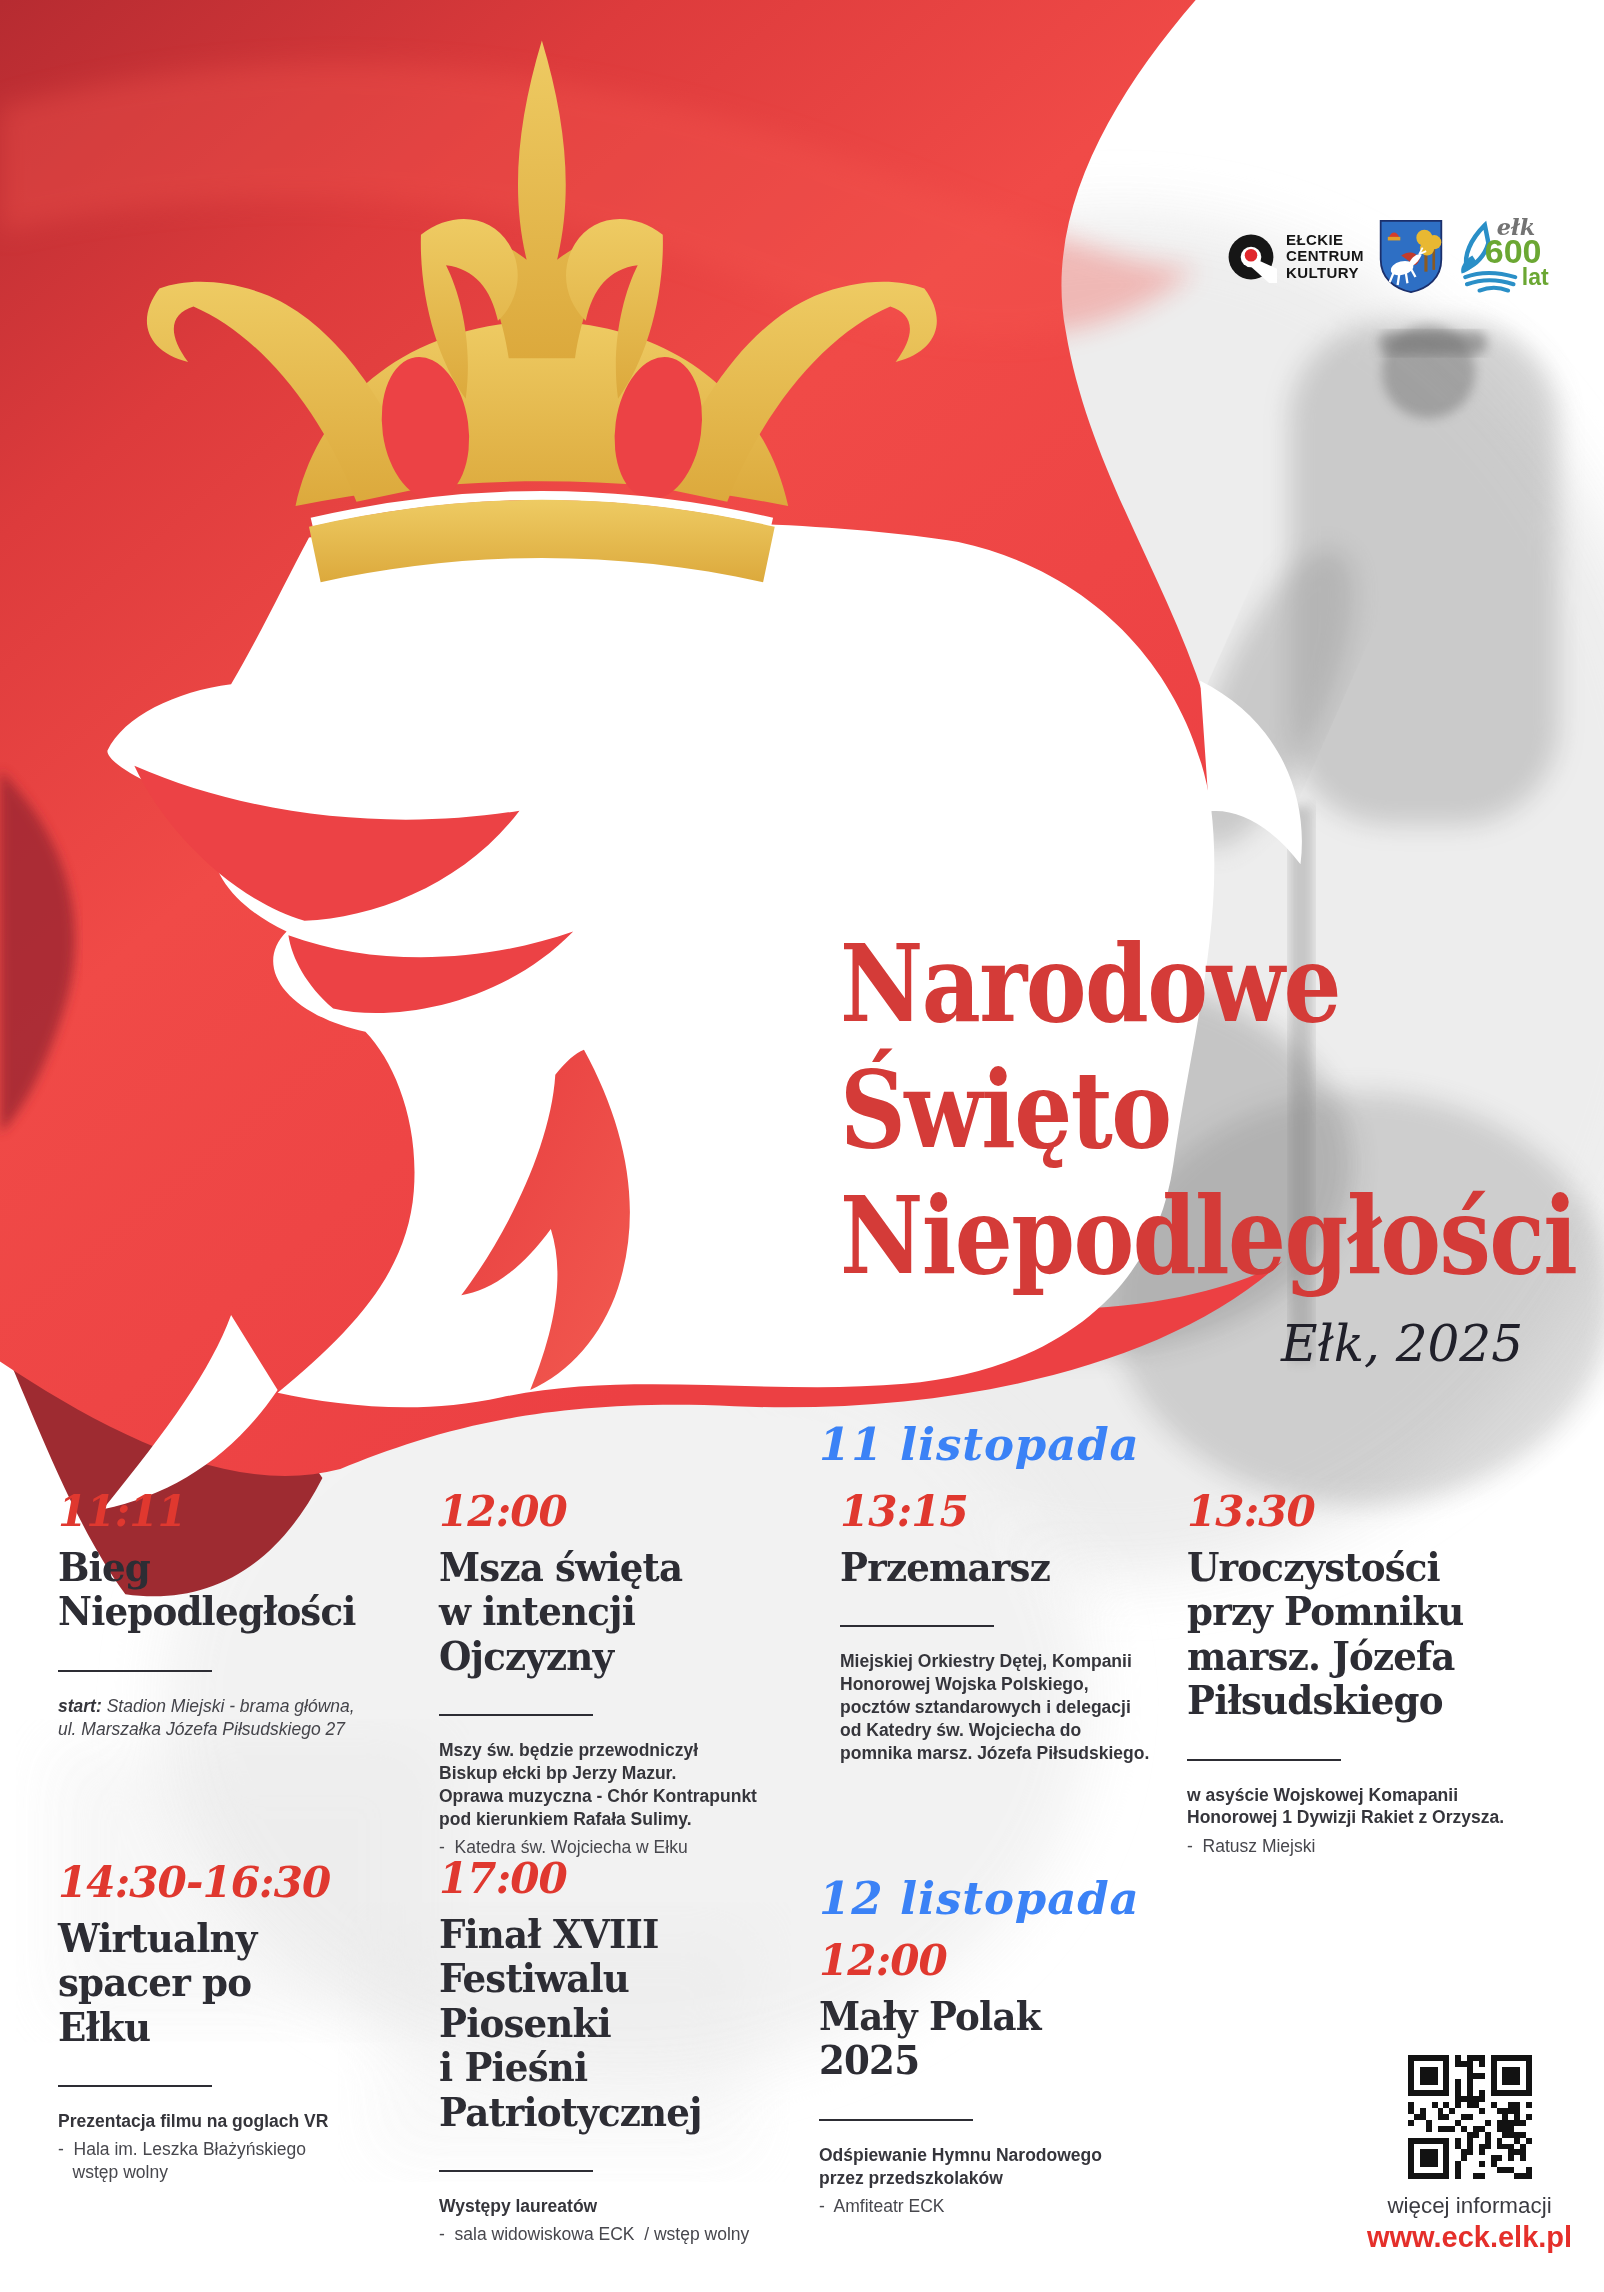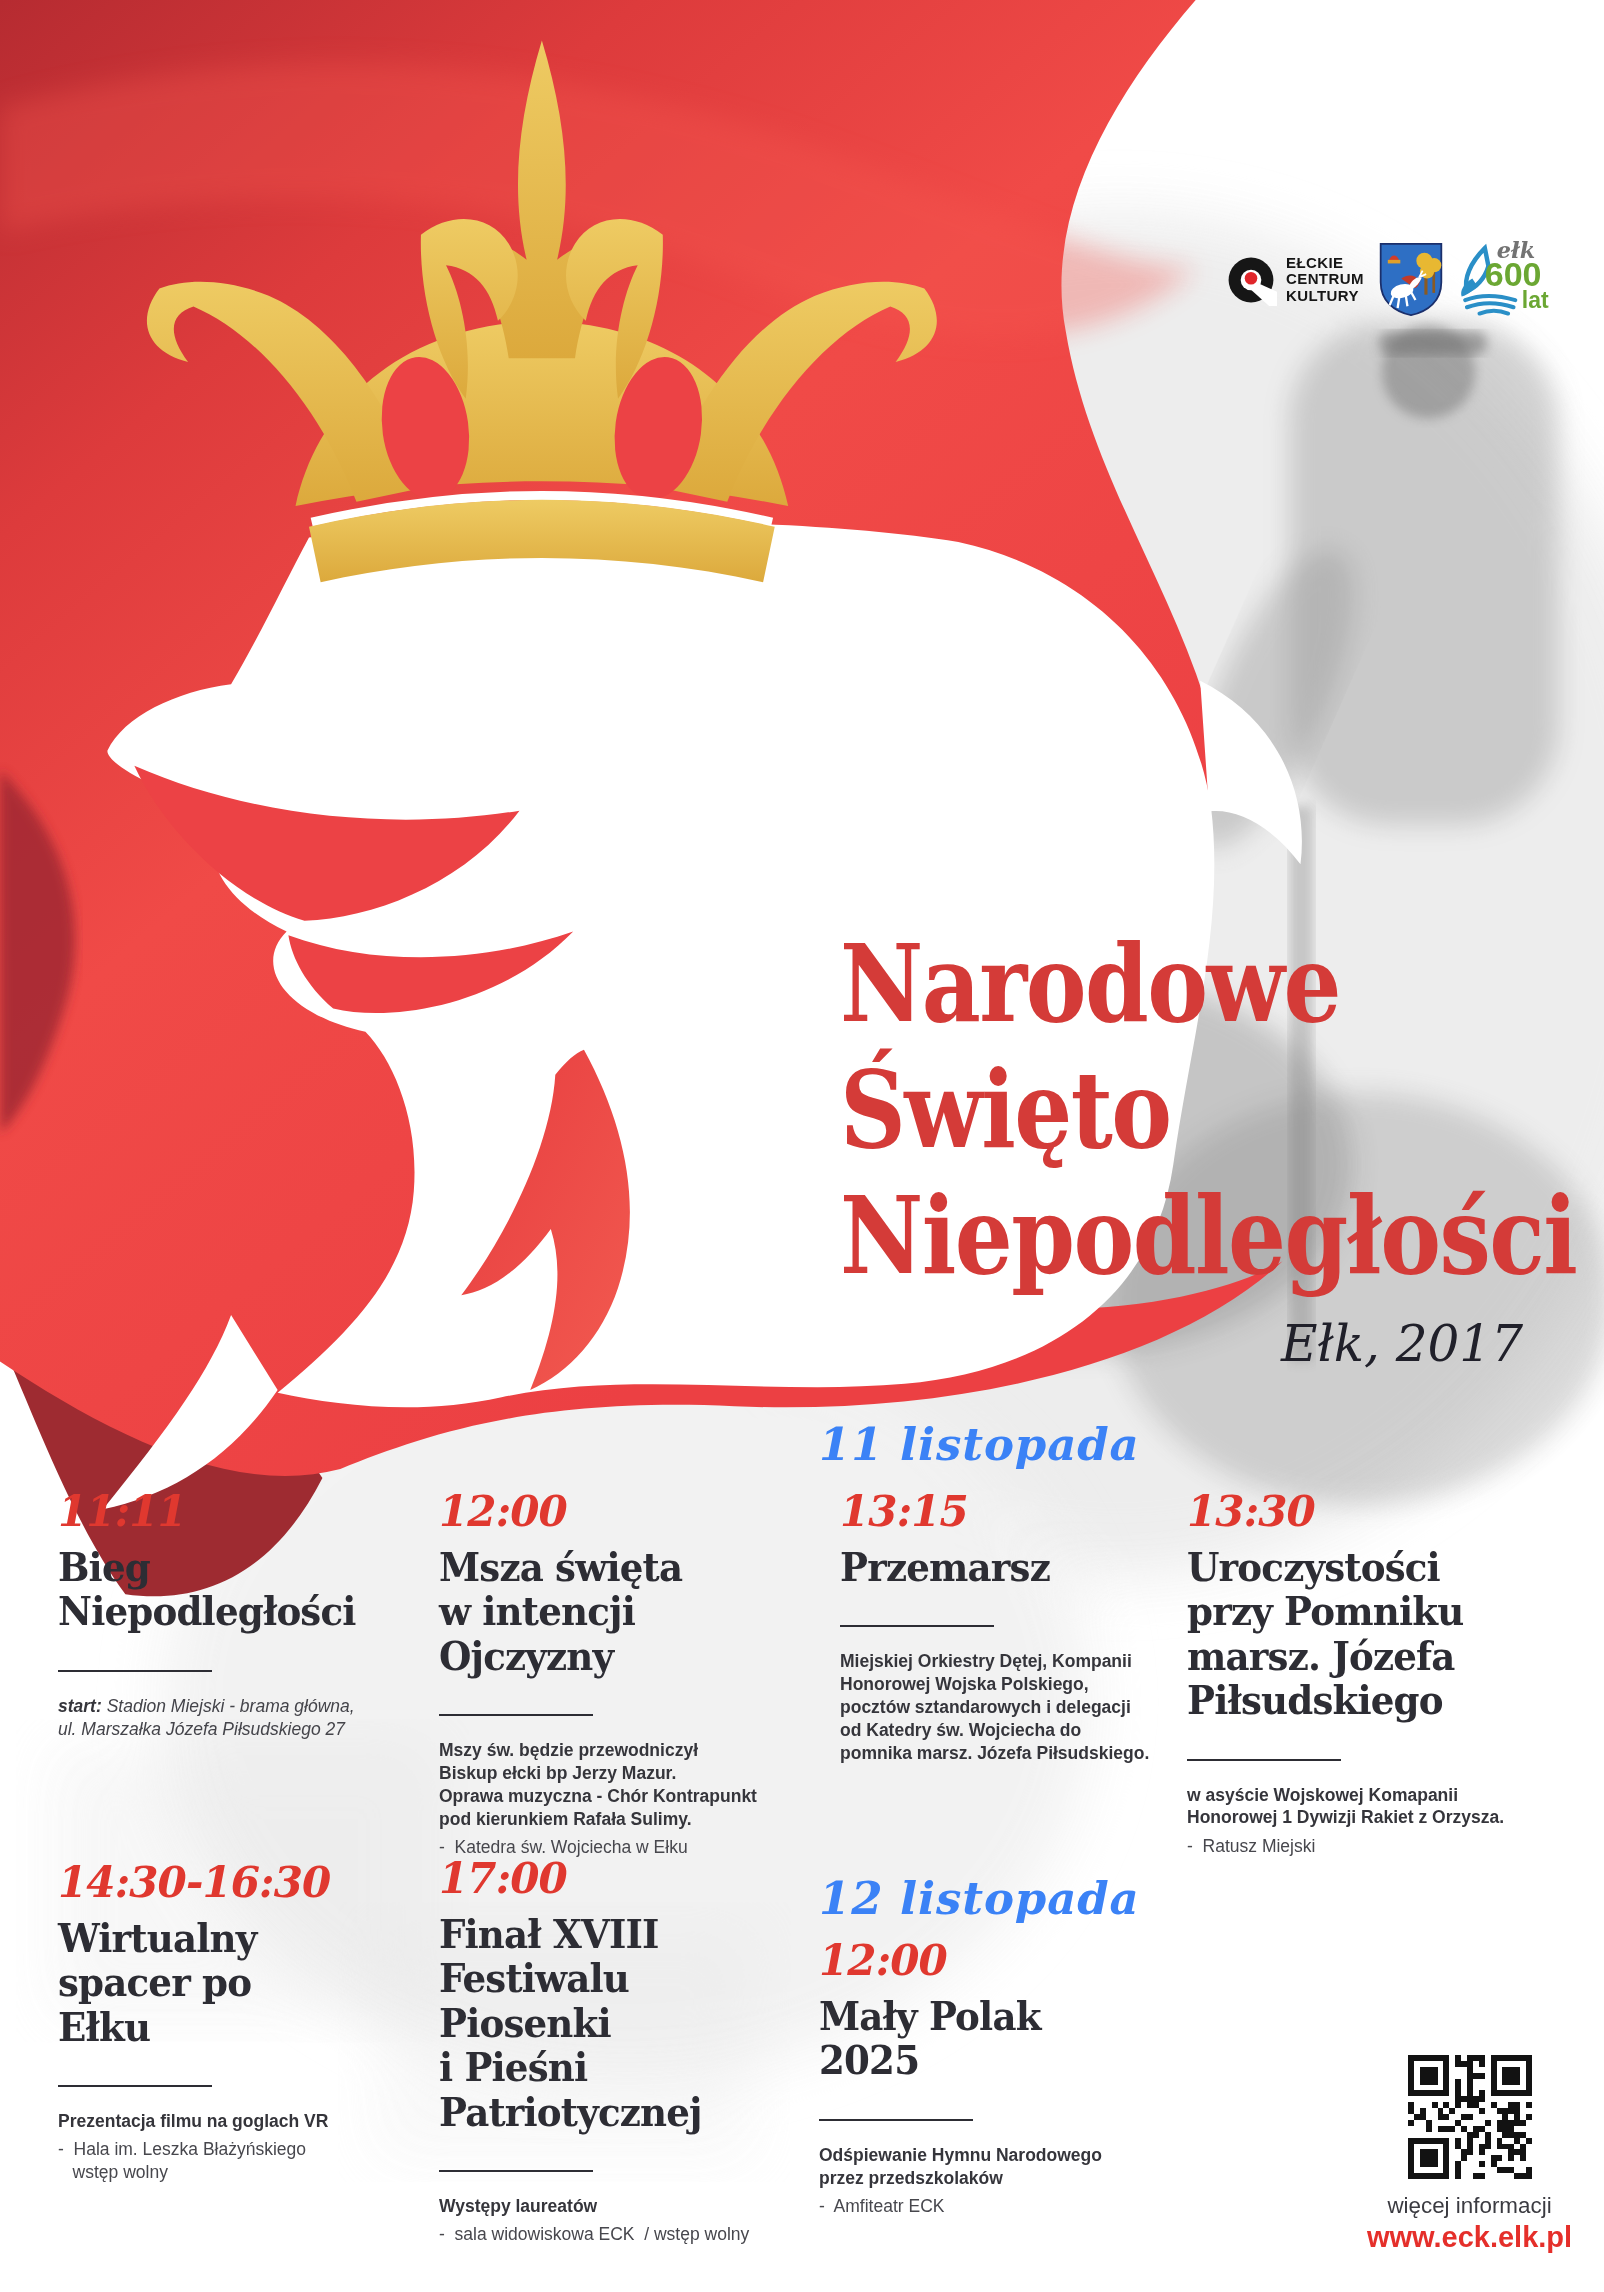--- a/index.html
+++ b/index.html
@@ -1,21 +1,21 @@
 <!DOCTYPE html>
 <html style="font-size:14.3px"><head>
 <meta charset="utf-8">
 <style>
   html,body{margin:0;padding:0;background:#ffffff;}
   .poster{position:relative;width:1605px;height:2293px;overflow:hidden;background:#ffffff;
           font-family:"Liberation Sans",sans-serif;}
   svg.layer{position:absolute;left:0;top:0;}
 
   
-  .logos{position:absolute;left:1225px;top:237px;width:331px;height:85px;display:flex;align-items:center;gap:14px;}
+  .logos{position:absolute;left:1225px;top:214px;width:331px;height:85px;display:flex;align-items:center;gap:14px;}
   .eck{display:flex;align-items:center;gap:9px;}
   .eck-text{font-weight:bold;font-size:15px;line-height:1.07;letter-spacing:0.4px;color:#161616;}
   .elk600{position:relative;width:94px;height:81px;}
   .elk600 .city{position:absolute;left:39px;top:-1.8px;font-family:"DejaVu Serif",serif;font-style:italic;font-weight:bold;color:#737373;font-size:22.4px;}
   .elk600 .num{position:absolute;left:27px;top:16px;font-weight:bold;color:#6ba733;font-size:34px;font-family:"Liberation Sans",sans-serif;}
   .elk600 .lat{position:absolute;left:64px;top:48px;font-weight:bold;color:#6ba733;font-size:23px;}
 
   
   .title{position:absolute;left:840px;top:921px;margin:0;color:#d43b38;
          font-family:"DejaVu Serif",serif;font-weight:bold;font-size:106px;line-height:1.19;
@@ -205,21 +205,21 @@
       </svg>
       <span class="city">ełk</span>
       <span class="num">600</span>
       <span class="lat">lat</span>
     </div>
   </div>
 
   <h1 class="title">Narodowe
 Święto
 Niepodległości</h1>
-  <div class="subtitle">Ełk, 2017</div>
+  <div class="subtitle">Ełk, 2025</div>
 
   <div class="day d1">11 listopada</div>
   <div class="day d2">12 listopada</div>
 
   <article class="event" style="left:58px;top:1487px;width:354px;">
     <div class="time">11:11</div>
     <h2 class="ev-title">Bieg
 Niepodległości</h2>
     <hr class="divider">
     <p class="note"><b class="lbl">start:</b><span class="it"> Stadion Miejski - brama główna,

